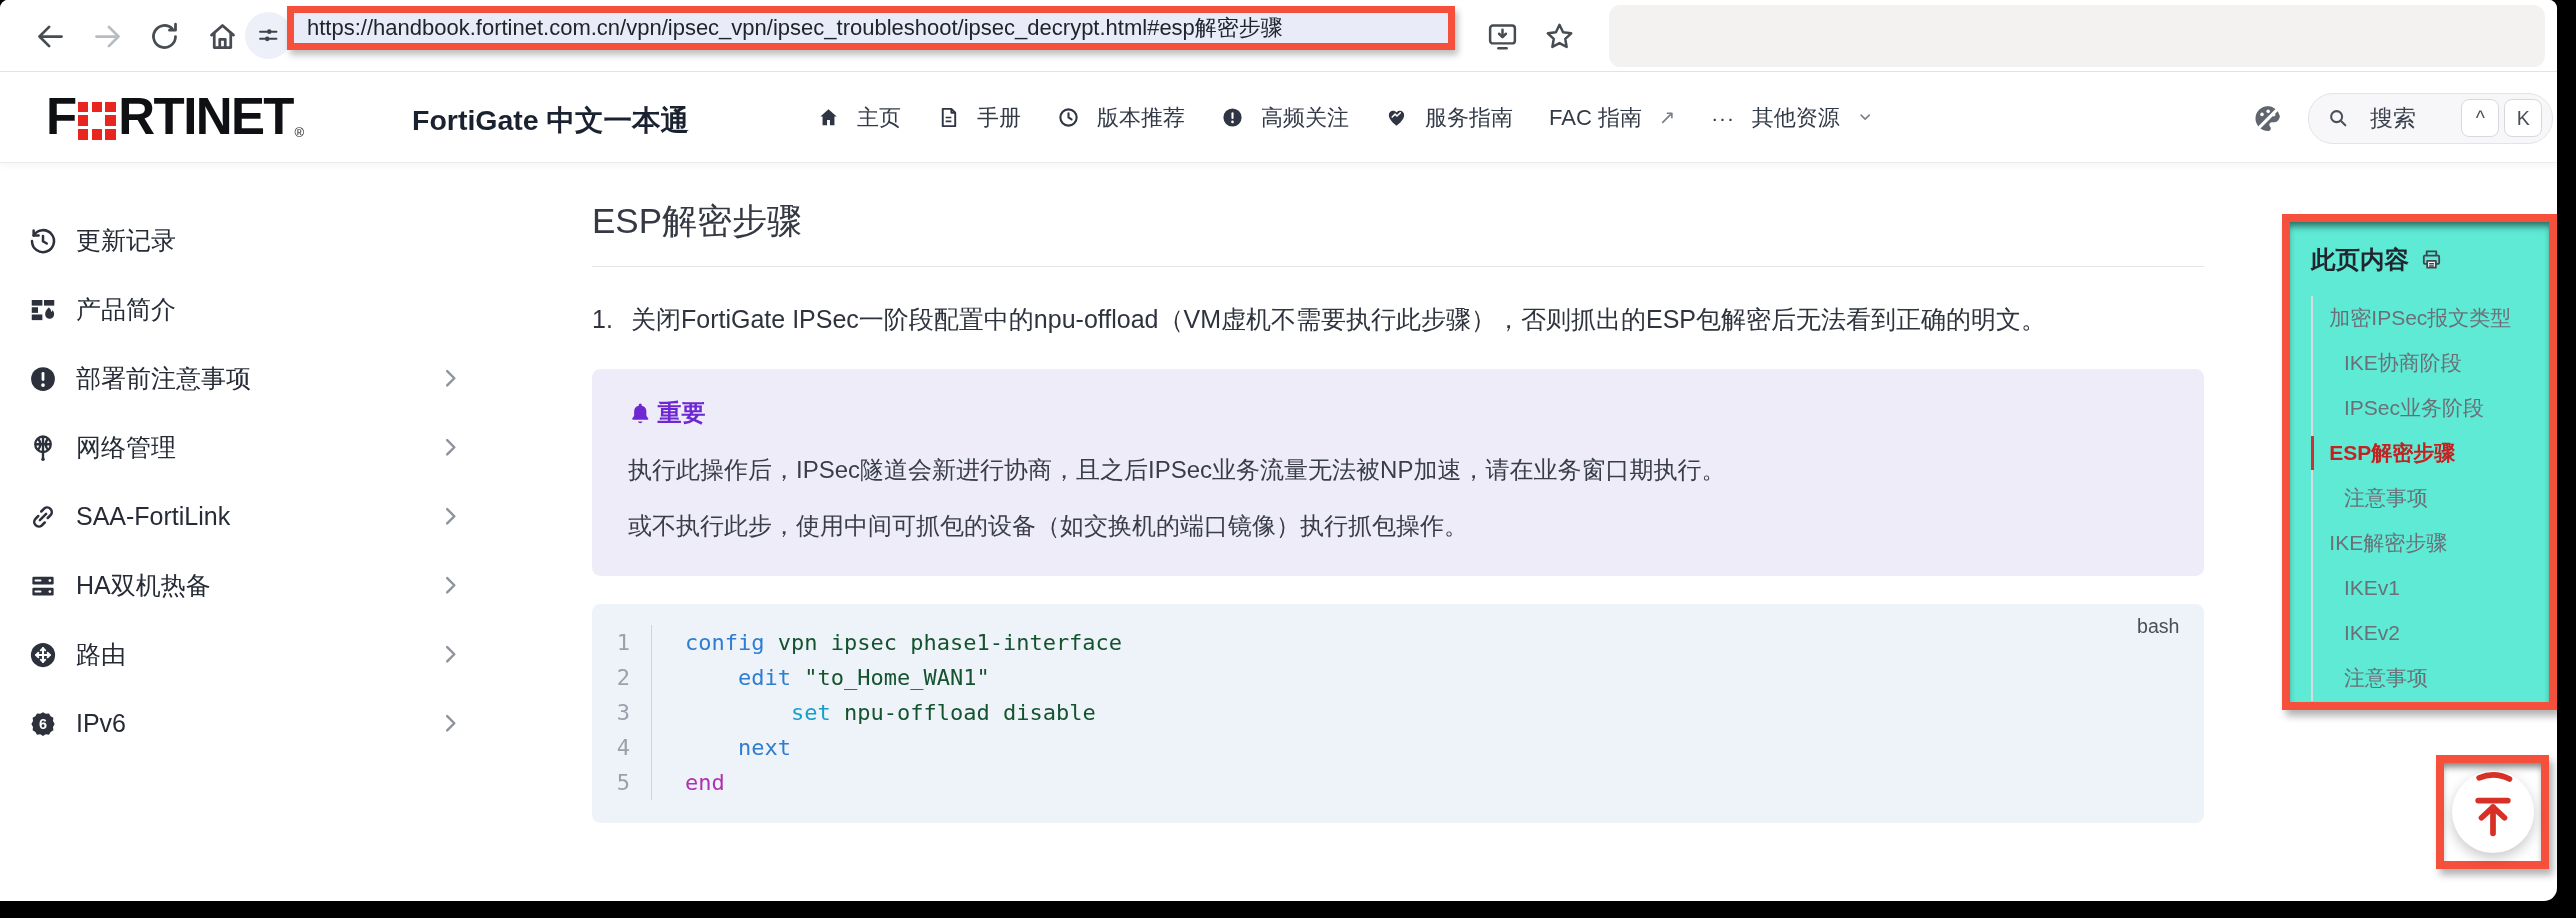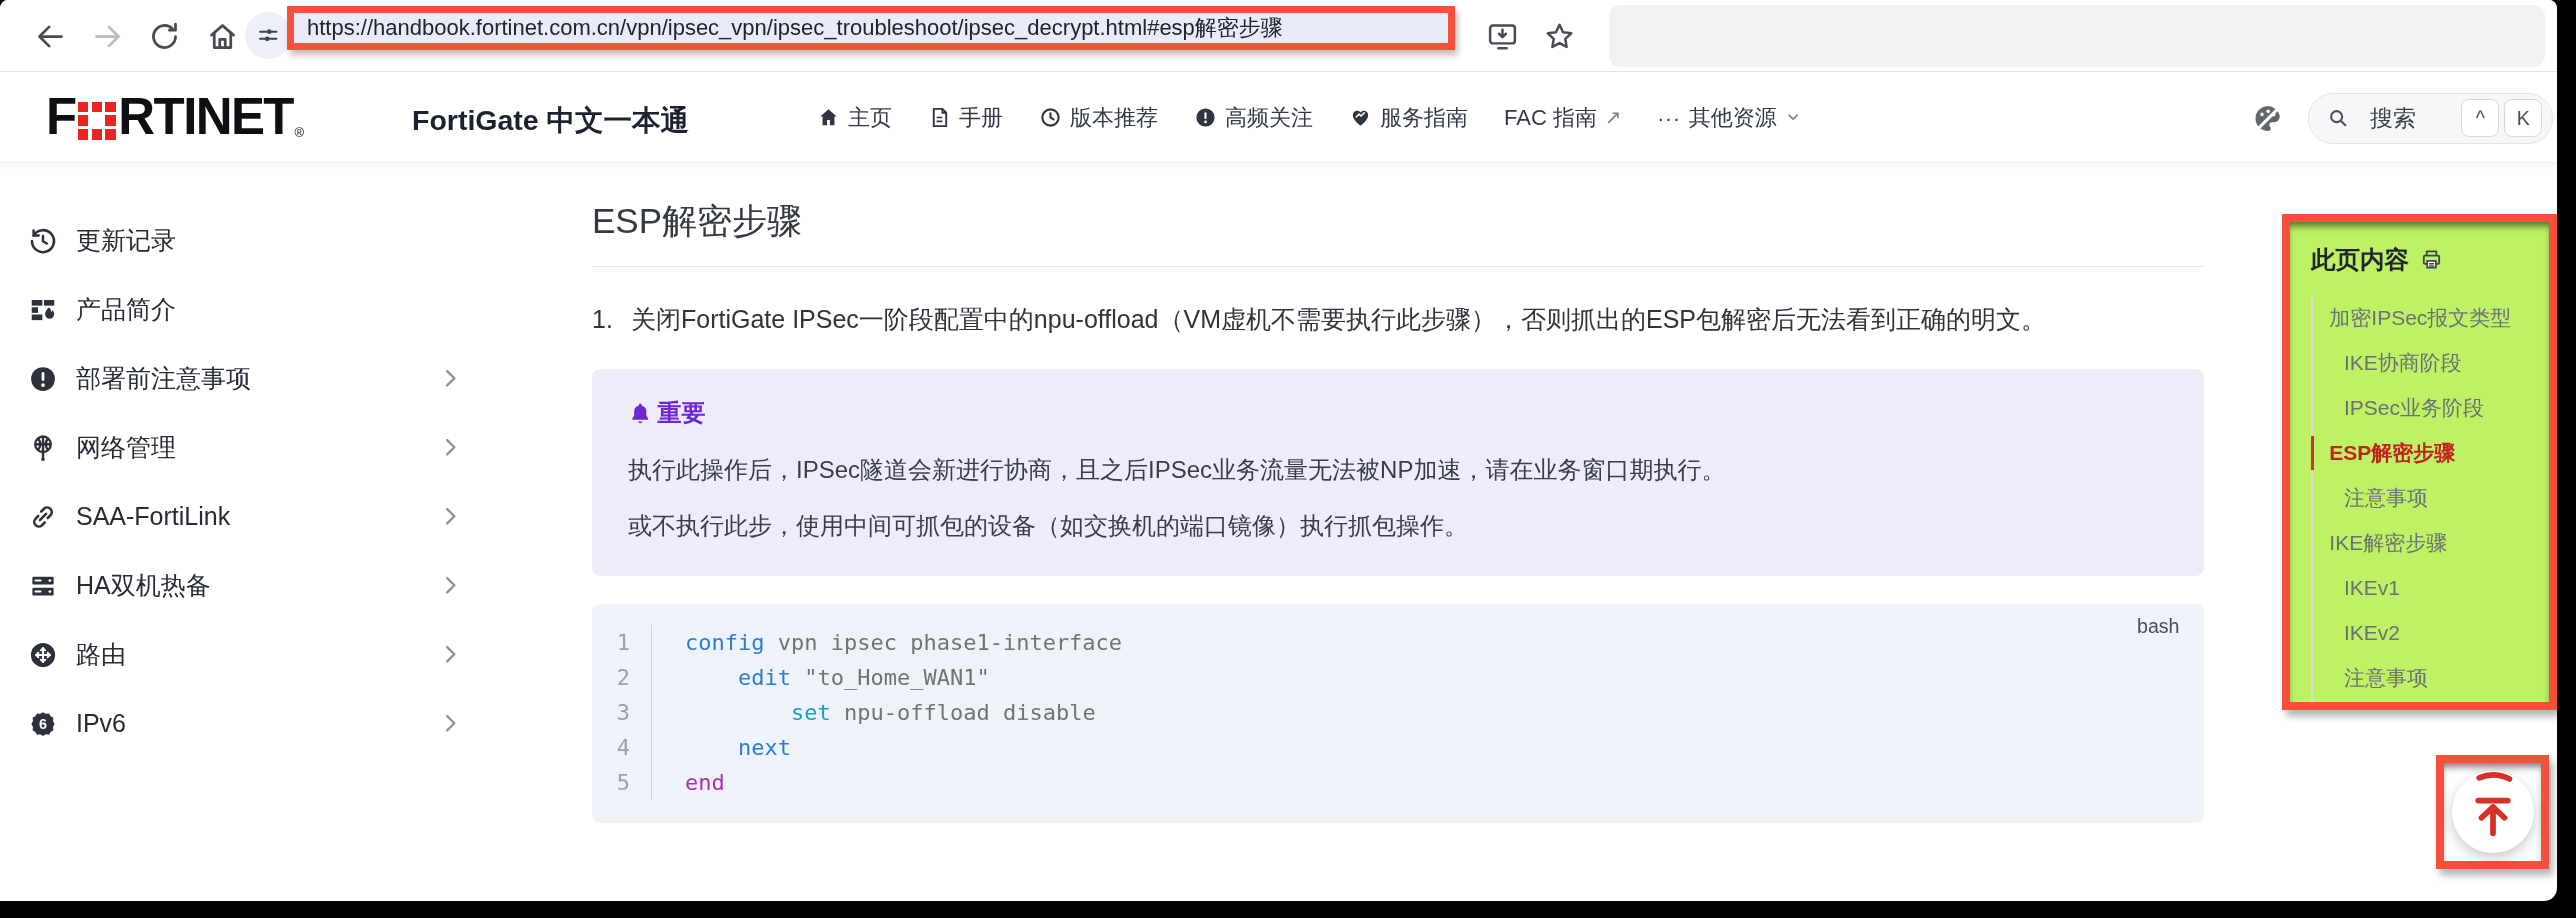--- a/index.html
+++ b/index.html
@@ -30,21 +30,21 @@
                 border-bottom:0.8px solid #ededf1; box-shadow:0 3.3px 6.5px rgba(20,20,40,.04); }
   .brand { position:absolute; left:46px; top:18px; display:flex; align-items:flex-end; }
   .logo-txt { font-size:51px; font-weight:700; letter-spacing:-1.6px; color:#0f1013; line-height:1; }
   .logo-grid { display:grid; grid-template-columns:repeat(3,1fr); grid-template-rows:repeat(3,1fr);
                gap:3.3px; width:38px; height:38px; margin:0 2.4px 2.4px 2.4px; }
   .logo-grid i { background:#e8251f; }
   .logo-grid i.empty { background:transparent; }
   .logo-reg { font-size:13px; color:#15161a; margin:0 0 1.6px 1.6px; }
   .brand-sub { position:absolute; left:412px; top:29px; font-size:28.5px; font-weight:700; color:#1a222f; }
   .mainnav { position:absolute; left:817px; top:0; height:100%; display:flex; align-items:center; gap:36px; }
-  .nav-item { display:flex; align-items:center; gap:8px; font-size:22px; font-weight:500;
+  .nav-item { display:flex; align-items:center; gap:17px; font-size:22px; font-weight:500;
               color:#333a47; cursor:pointer; white-space:nowrap; }
   .nav-item svg { width:23px; height:23px; color:#2f3542; }
   .nav-suffix { font-size:19.6px; color:#7b818b; }
   .nav-prefix { font-size:21px; color:#2f3542; letter-spacing:0.8px; }
   .nav-item .chev-down { width:16.3px; height:16.3px; color:#7b818b; }
   .palette-btn { position:absolute; left:2251px; top:29px; width:33px; height:33px; color:#61666e; }
   .search-pill { position:absolute; left:2308px; top:19.6px; width:245px; height:51px; border-radius:25px;
                  background:#f7f7f9; border:0.8px solid #e3e3e8; display:flex; align-items:center;
                  gap:21px; padding:0 9.8px 0 18px; cursor:pointer; }
   .search-pill svg { width:22px; height:22px; color:#4b5058; }
@@ -75,24 +75,24 @@
   .codeblock { margin-top:28px; background:#edf3f9; border-radius:8.2px; position:relative;
                padding:21px 0 23px; }
   .code-lang { position:absolute; top:11.4px; right:24.5px; font-size:19.6px; color:#4a4f57; }
   .code-row { display:flex; align-items:stretch; height:35px; font-family:"DejaVu Sans Mono","Liberation Mono",monospace; font-size:22px; }
   .code-ln { flex:0 0 60px; text-align:right; padding-right:21px; color:#99a1ab;
              border-right:1.6px solid #ccd6e0; display:flex; align-items:center; justify-content:flex-end; }
   .code-src { padding-left:33px; display:flex; align-items:center; white-space:pre; }
   .tok-kw { color:#2e7dd1; }
   .tok-set { color:#169fc9; }
   .tok-end { color:#b12fb1; }
-  .tok-rest { color:#737373; }
-
-  
-  .toc-box { position:absolute; left:2282px; top:214px; width:275px; height:496px; background:#bef264;
+  .tok-rest { color:#14532d; }
+
+  
+  .toc-box { position:absolute; left:2282px; top:214px; width:275px; height:496px; background:#5eead4;
              border:8.2px solid #f4503c;
              box-shadow: inset 0 6.5px 7.3px -2.4px rgba(0,0,0,.55), 4.1px 5.7px 7.3px rgba(0,0,0,.3); }
   .toc-inner { position:absolute; inset:0; padding:21px 11.4px 13px 21px; overflow:hidden; }
   .toc-head { display:flex; align-items:center; gap:11.4px; }
   .toc-title { font-size:24.5px; font-weight:700; color:#20252e; }
   .toc-head svg { width:23px; height:23px; color:#3f4650; }
   .toc-list { margin-top:19.6px; border-left:2.4px solid #d9d9de; list-style:none; }
   .toc-item { position:relative; height:45px; display:flex; align-items:center; font-size:21px;
               color:#6b7078; padding-left:16.3px; cursor:pointer; white-space:nowrap; }
   .toc-item.lvl2 { padding-left:31px; }

